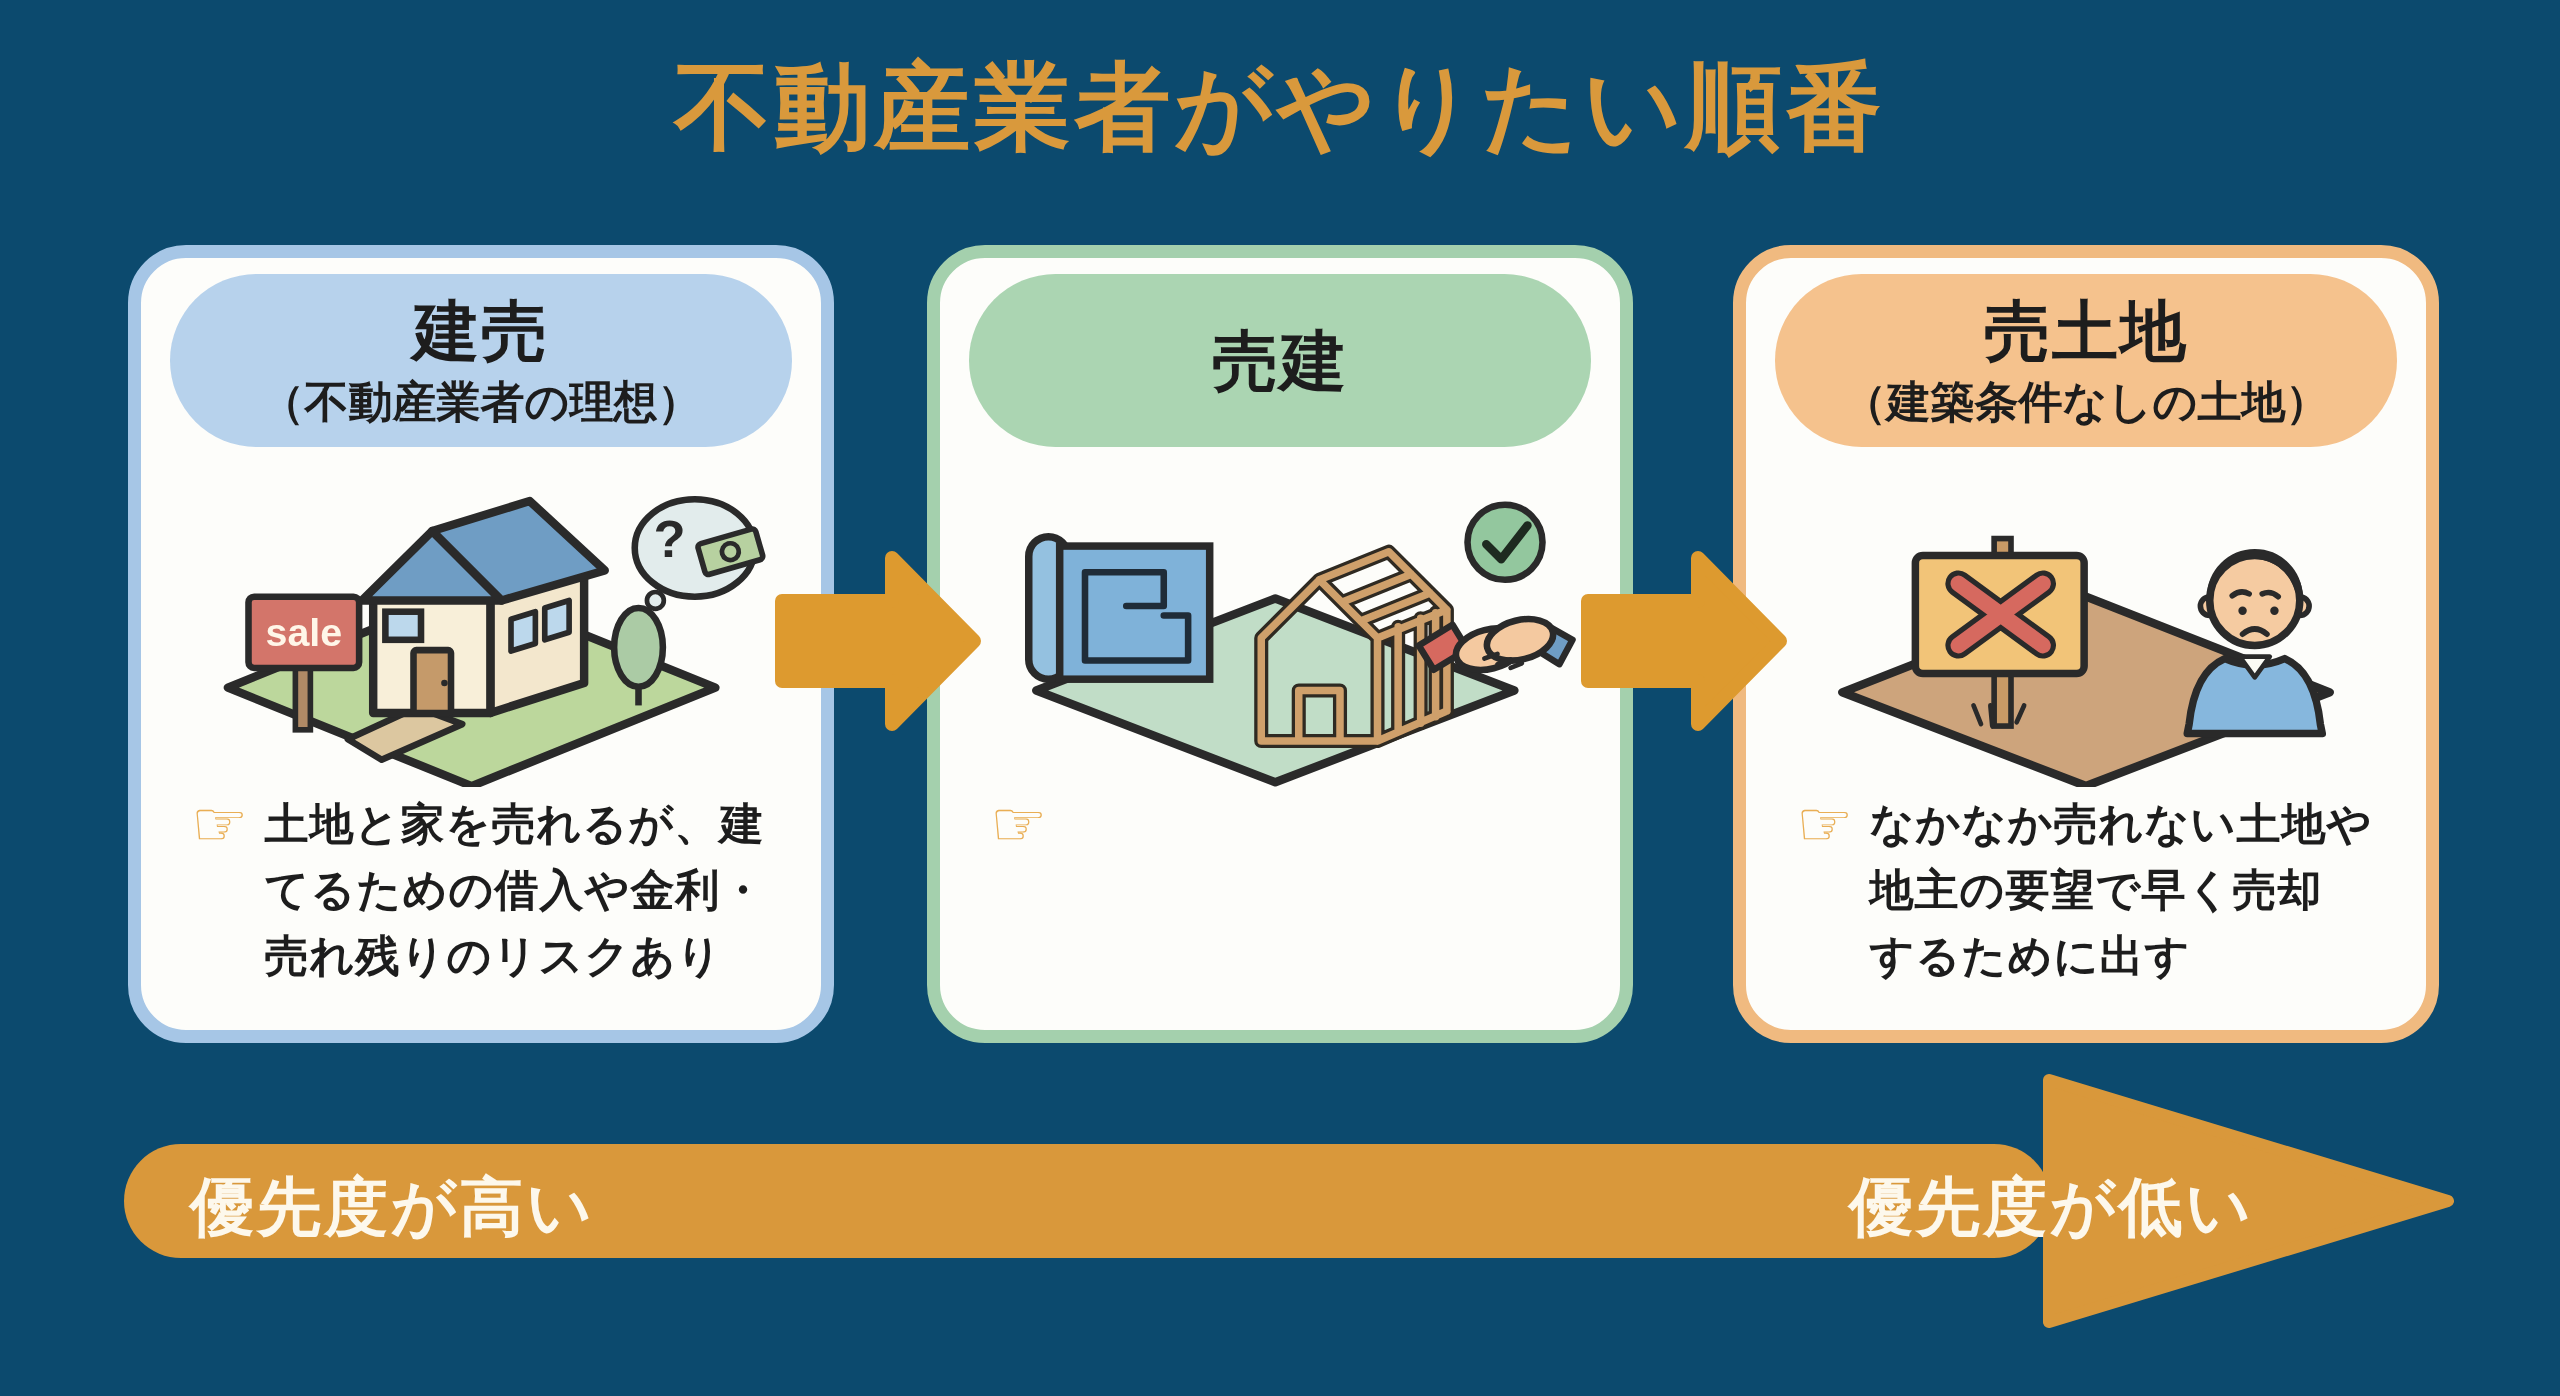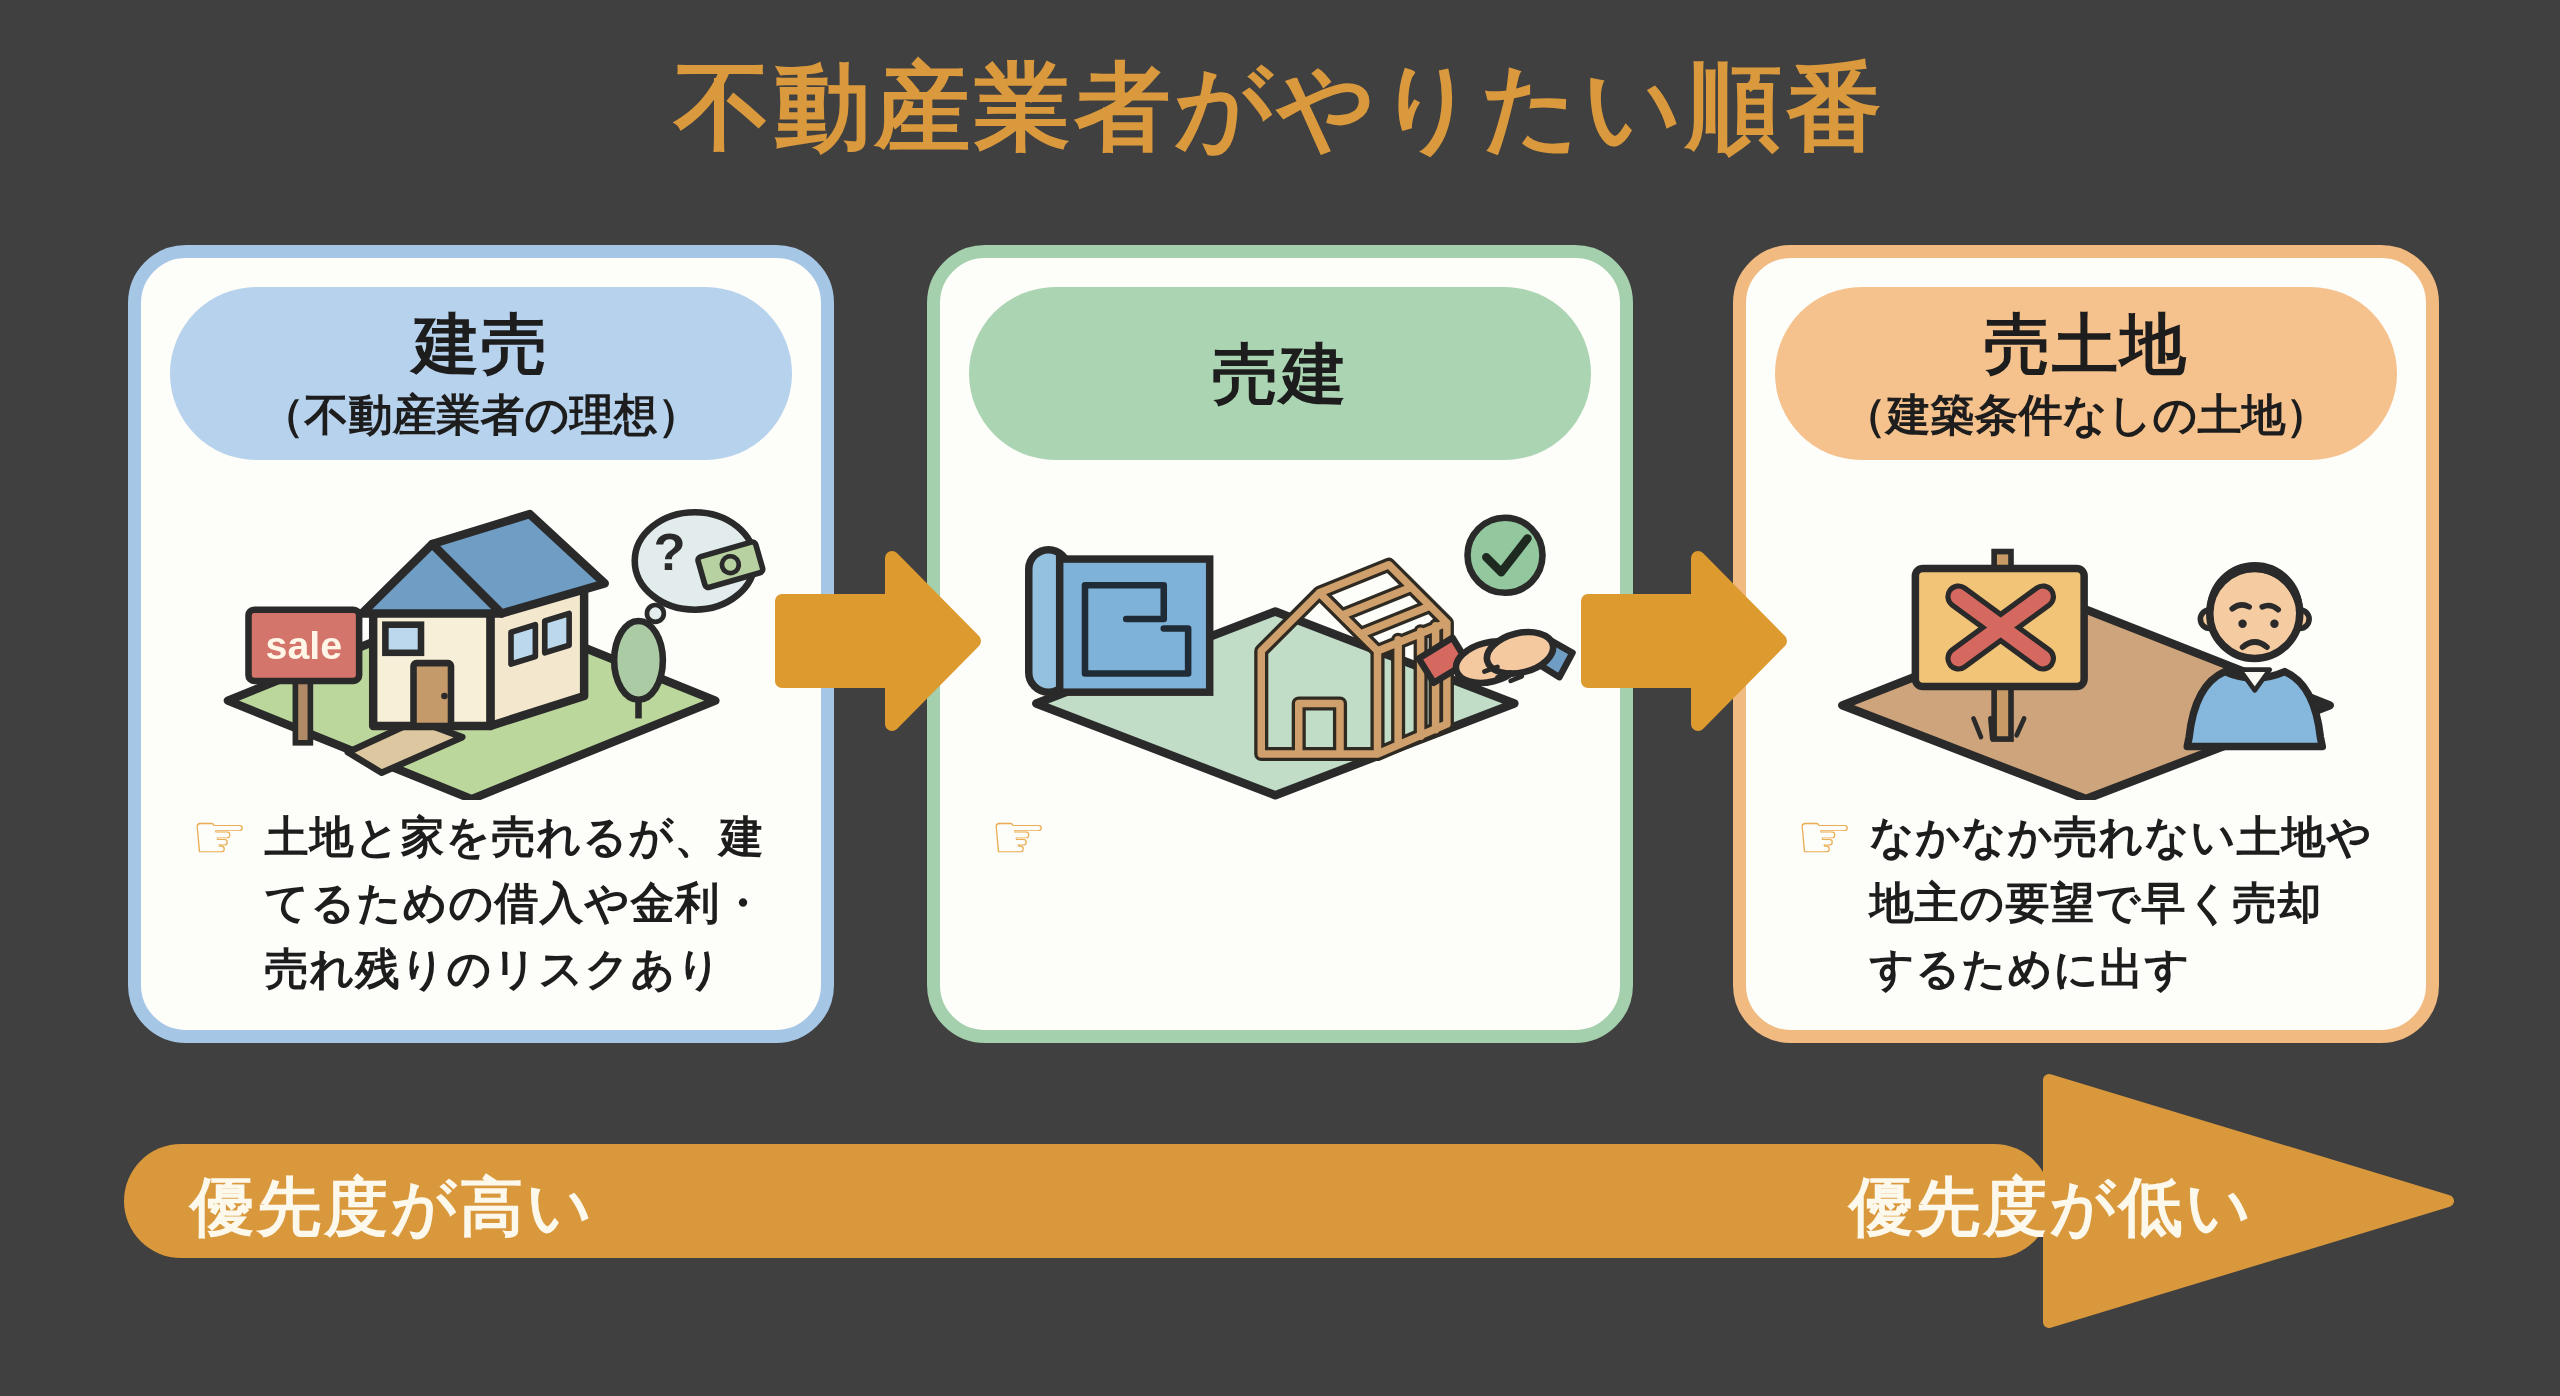--- a/index.html
+++ b/index.html
@@ -1,34 +1,34 @@
 <!DOCTYPE html>
 <html><head>
 <meta charset="utf-8">
 <style>
   html,body{margin:0;padding:0;}
   body{background:#faf9f5;font-family:"Liberation Sans", sans-serif;}
-  #stage{position:relative;width:2560px;height:1396px;background:#404040;overflow:hidden;}
+  #stage{position:relative;width:2560px;height:1396px;background:#0c4a6e;overflow:hidden;}
 
   .page-title{
     position:absolute;top:44px;left:0;width:100%;margin:0;
     text-align:center;font-size:96px;font-weight:800;color:#d9993c;
     letter-spacing:4px;
   }
 
   .card{
     position:absolute;top:245px;width:706px;height:798px;
     background:#fdfdfa;border-radius:58px;box-sizing:border-box;z-index:1;
   }
   .card--blue  {left:128px; border:13px solid #a6c6e6;}
   .card--green {left:927px; border:13px solid #a4d0ad;}
   .card--orange{left:1733px;border:13px solid #f0ba80;}
 
   .pill{
-    margin:29px auto 0;width:calc(100% - 58px);height:173px;border-radius:92px;
+    margin:16px auto 0;width:calc(100% - 58px);height:173px;border-radius:92px;
     display:flex;flex-direction:column;justify-content:center;align-items:center;gap:16px;
   }
   .pill--blue  {background:#b7d2ec;}
   .pill--green {background:#abd5b2;align-items:center;}
   .pill--orange{background:#f5c28d;}
   .pill-title{font-size:66px;font-weight:800;color:#1d1d1d;line-height:1;letter-spacing:2px;}
   .pill-sub  {font-size:44px;font-weight:800;color:#1d1d1d;line-height:1;}
 
   .illo{display:block;margin:10px auto 0;width:600px;height:330px;}
 

